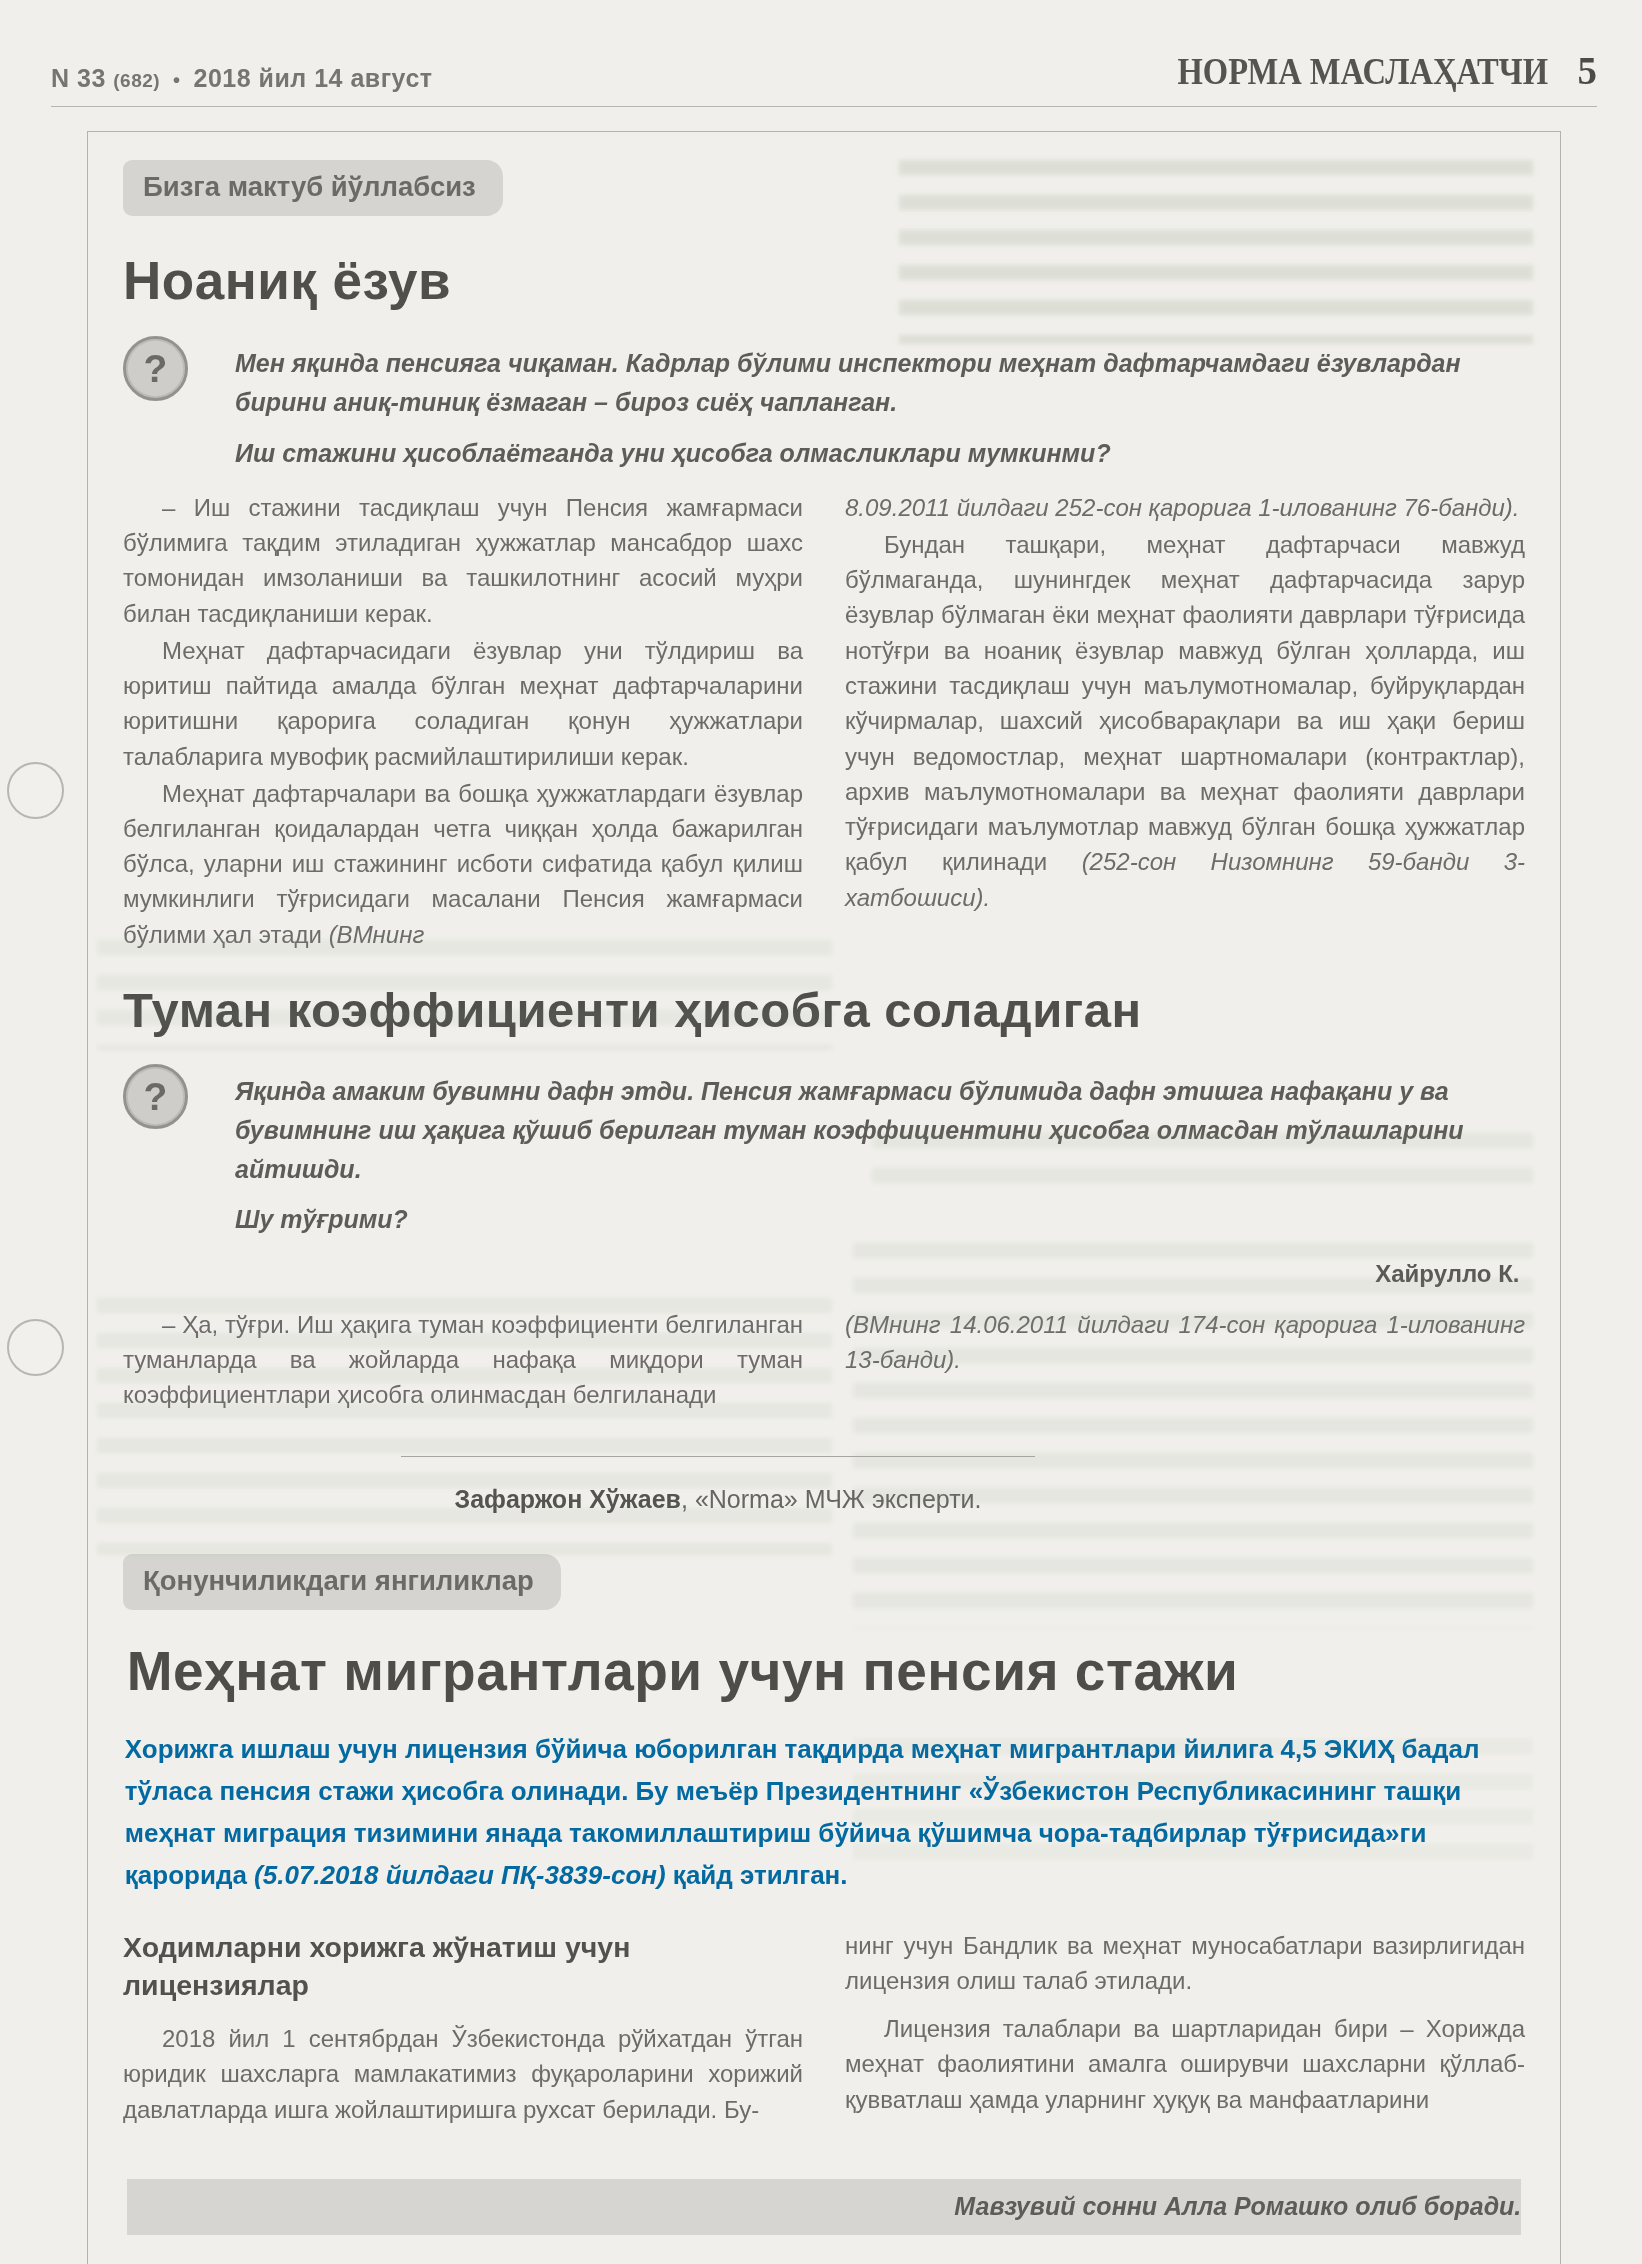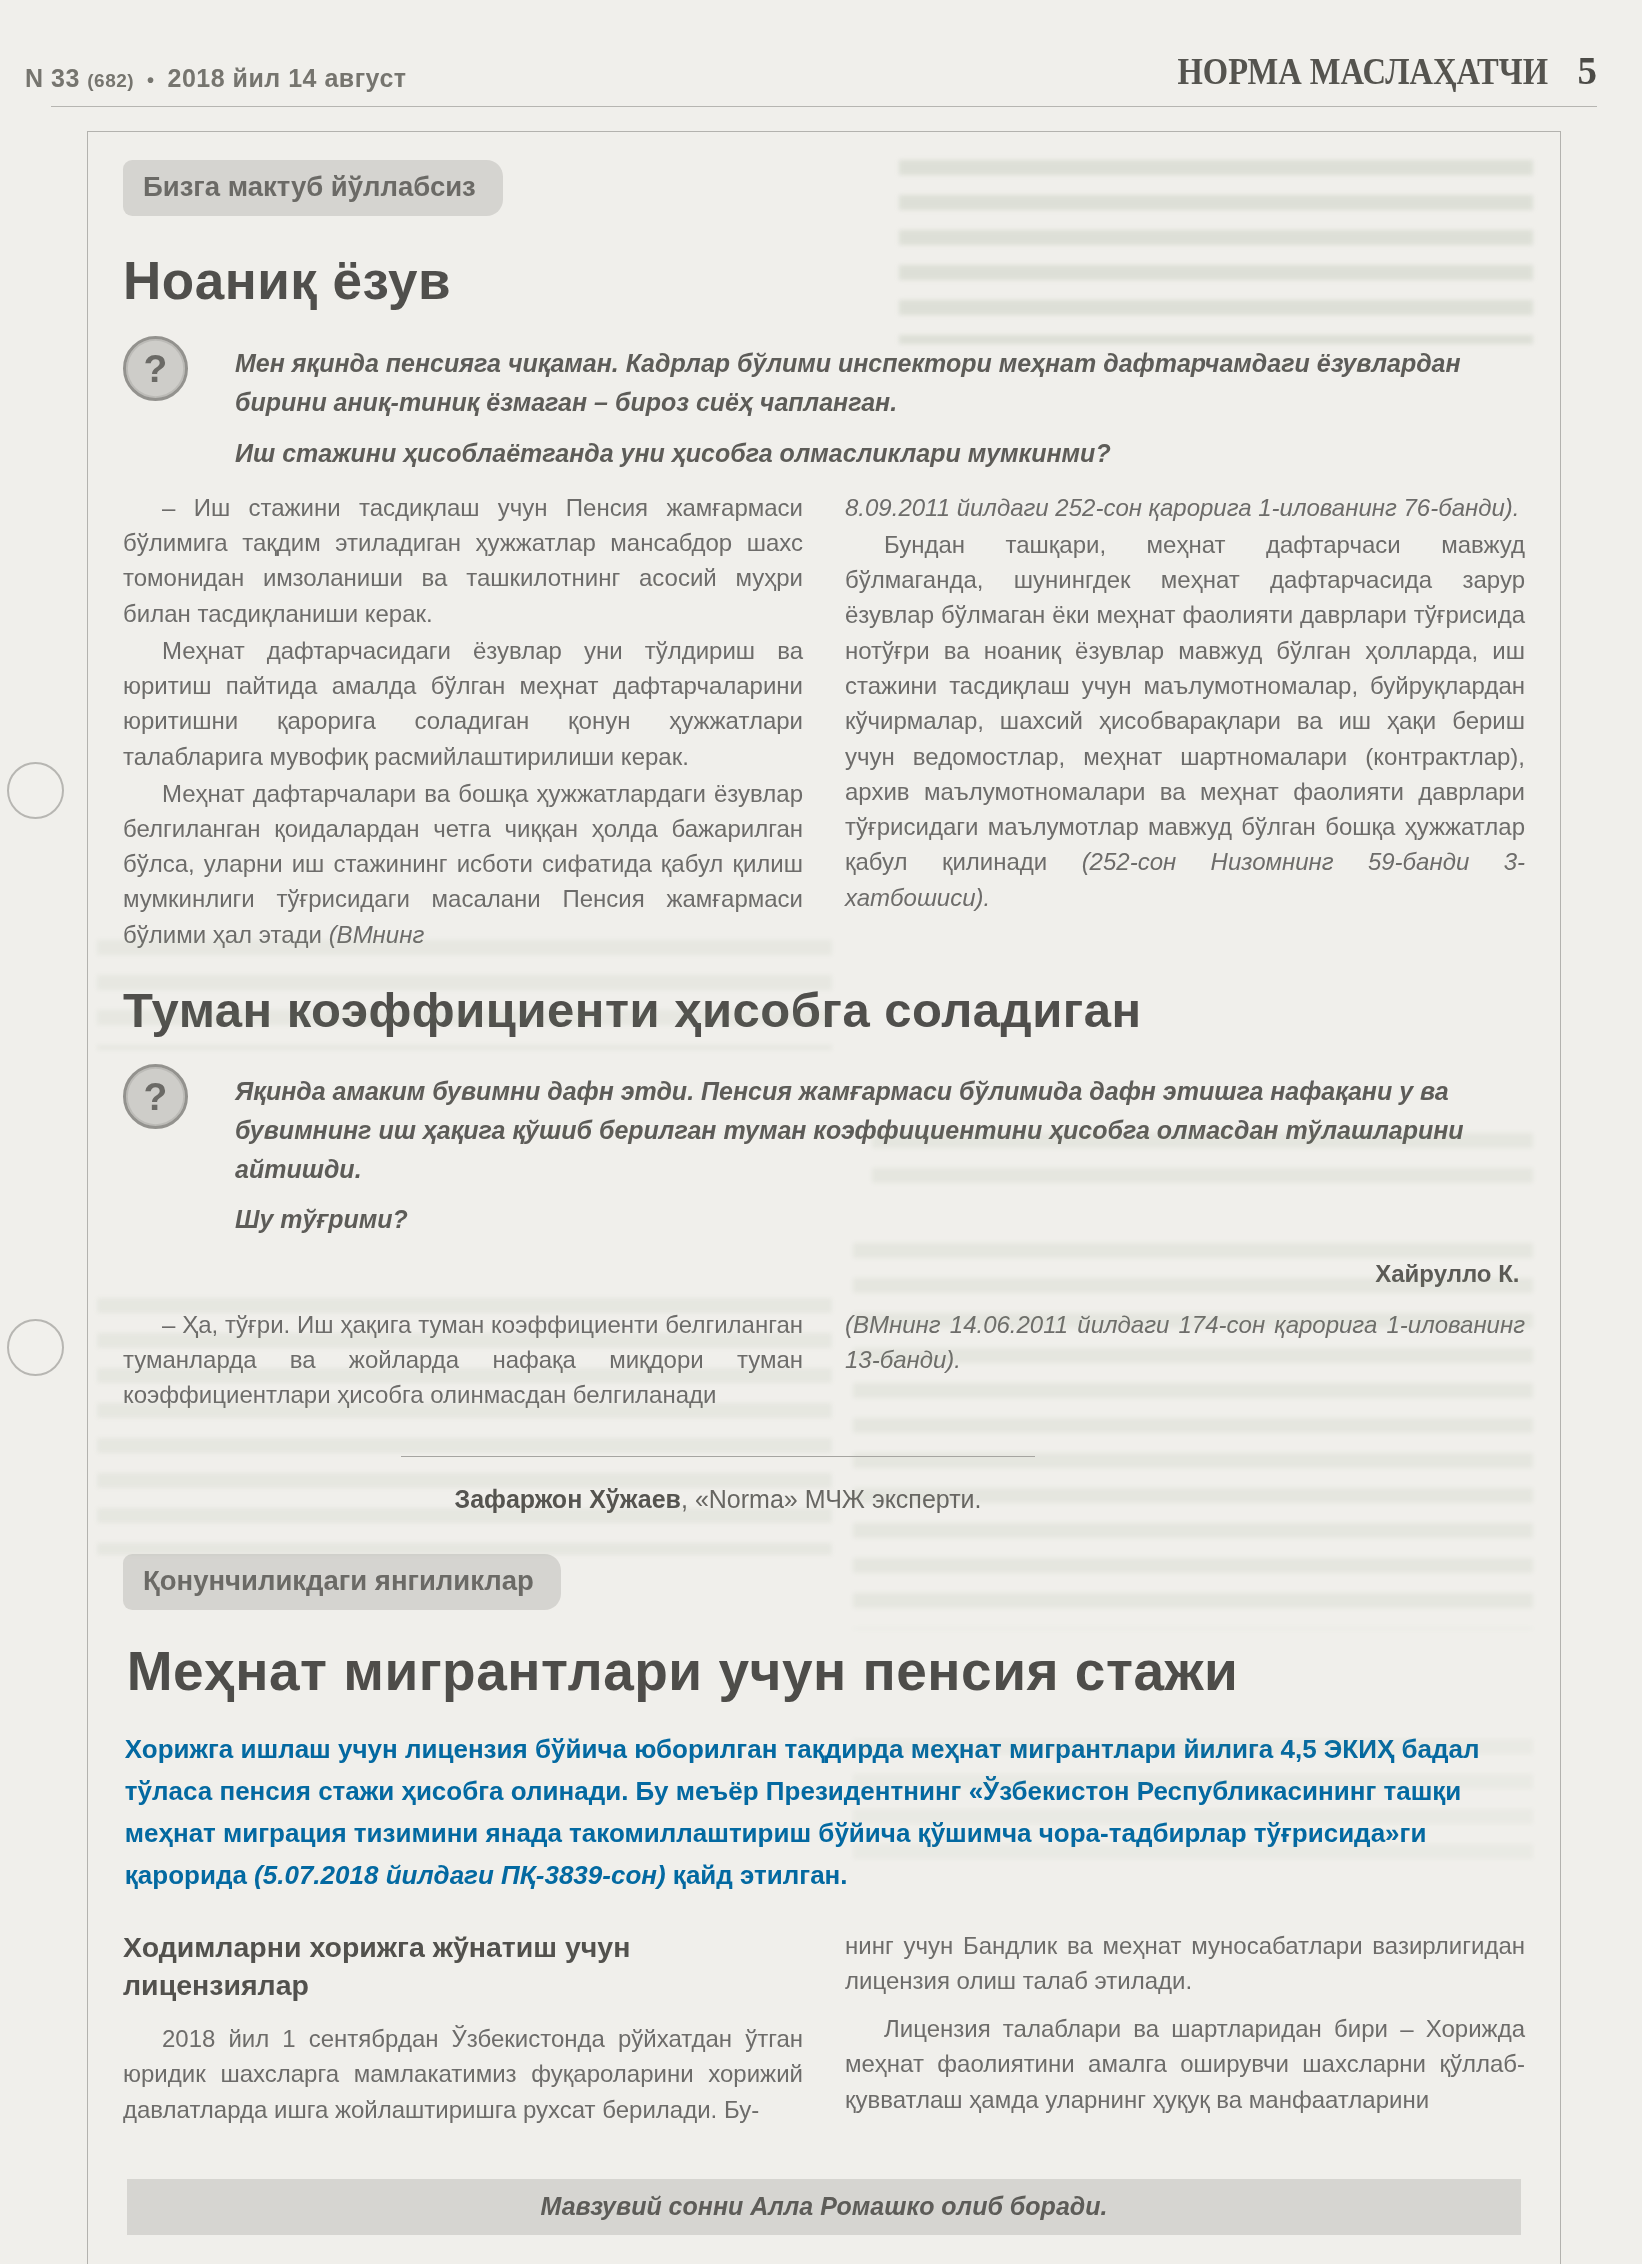--- a/index.html
+++ b/index.html
@@ -8,21 +8,21 @@
     width:1643px;height:2265px;
     background:#f0efeb;
     font-family:"Liberation Sans", sans-serif;
     color:#6d6c6a;
     overflow:hidden;
     box-sizing:border-box;
   }
   
   .hdr{
     display:flex;justify-content:space-between;align-items:flex-end;
-    padding:48px 46px 13px 25px;
+    padding:48px 46px 13px 51px;
   }
   .hdr-left{font-size:25px;font-weight:bold;color:#76756f;letter-spacing:0.5px;}
   .hdr-left .small{font-size:19px;font-weight:bold;}
   .hdr-left .bullet{margin:0 5.5px;font-size:20px;}
   .hdr-right{display:flex;align-items:flex-end;gap:29px;}
   .masthead{
     font-family:"Liberation Serif", serif;
     font-weight:bold;font-size:37px;color:#55544f;
     transform:scaleX(.88);transform-origin:right bottom;
     letter-spacing:0px;white-space:nowrap;
@@ -113,21 +113,21 @@
   .subhead{
     font-size:28.5px;font-weight:bold;color:#52514d;
     line-height:1.35;margin:0 0 16.5px 0;
   }
 
   
   .footer-note{
     background:#d6d5d1;
     margin:50px 3.7px 0 3.7px;
     padding:13px 0 14.7px 0;
-    text-align:center;
+    text-align:right;
     font-size:25px;font-weight:bold;font-style:italic;color:#5d5c58;
   }
 
   
   .hole{
     position:absolute;width:53px;height:53px;border-radius:50%;
     border:2.8px solid #b7b6b2;background:#f1f0ec;
     left:7.3px;
   }
   .hole.h1p{top:762px;}

